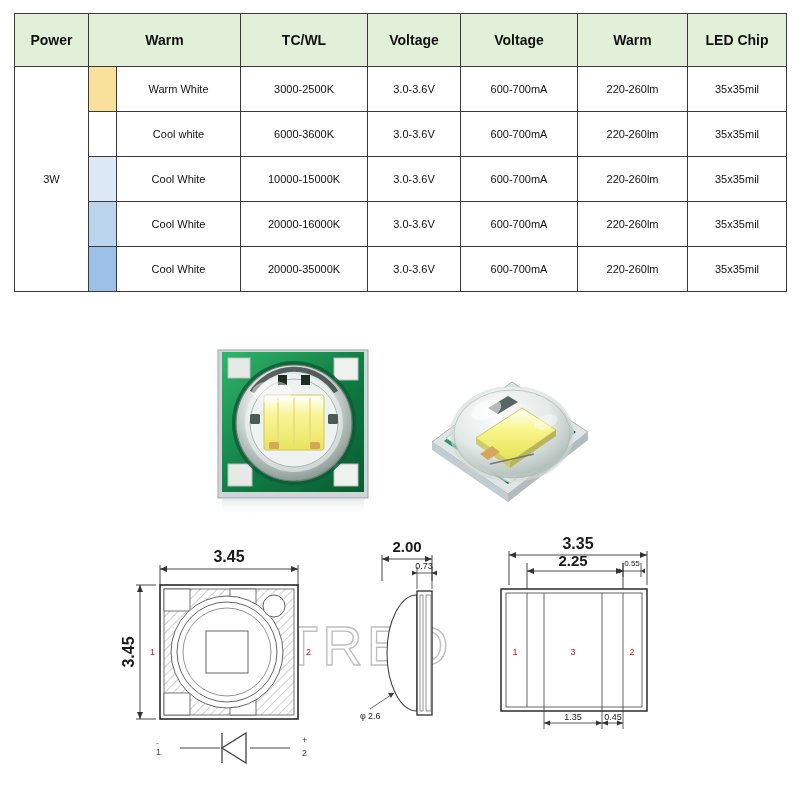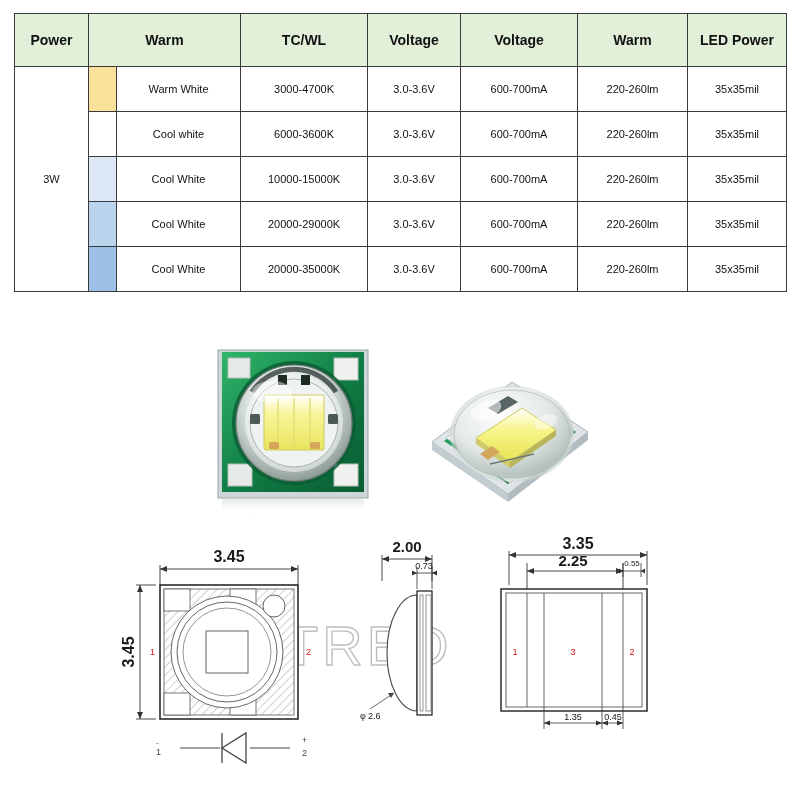--- a/index.html
+++ b/index.html
@@ -113,29 +113,29 @@
           <col class="col-chip">
       </colgroup>
       <thead>
         <tr>
           <th>Power</th>
           <th colspan="2">Warm</th>
           <th>TC/WL</th>
           <th>Voltage</th>
           <th>Voltage</th>
           <th>Warm</th>
-          <th>LED Power</th>
+          <th>LED Chip</th>
         </tr>
       </thead>
       <tbody id="spec-body">
           <tr>
             <td class="power-cell" rowspan="5">3W</td>
             <td class="swatch-cell" style="background: rgb(249, 224, 155);"></td>
             <td class="colorname-cell">Warm White</td>
-            <td>3000-4700K</td>
+            <td>3000-2500K</td>
             <td>3.0-3.6V</td>
             <td>600-700mA</td>
             <td>220-260lm</td>
             <td>35x35mil</td>
           </tr>
           <tr>
             <td class="swatch-cell" style="background: rgb(255, 255, 255);"></td>
             <td class="colorname-cell">Cool white</td>
             <td>6000-3600K</td>
             <td>3.0-3.6V</td>
@@ -148,21 +148,21 @@
             <td class="colorname-cell">Cool White</td>
             <td>10000-15000K</td>
             <td>3.0-3.6V</td>
             <td>600-700mA</td>
             <td>220-260lm</td>
             <td>35x35mil</td>
           </tr>
           <tr>
             <td class="swatch-cell" style="background: rgb(186, 212, 238);"></td>
             <td class="colorname-cell">Cool White</td>
-            <td>20000-29000K</td>
+            <td>20000-16000K</td>
             <td>3.0-3.6V</td>
             <td>600-700mA</td>
             <td>220-260lm</td>
             <td>35x35mil</td>
           </tr>
           <tr>
             <td class="swatch-cell" style="background: rgb(156, 192, 232);"></td>
             <td class="colorname-cell">Cool White</td>
             <td>20000-35000K</td>
             <td>3.0-3.6V</td>

